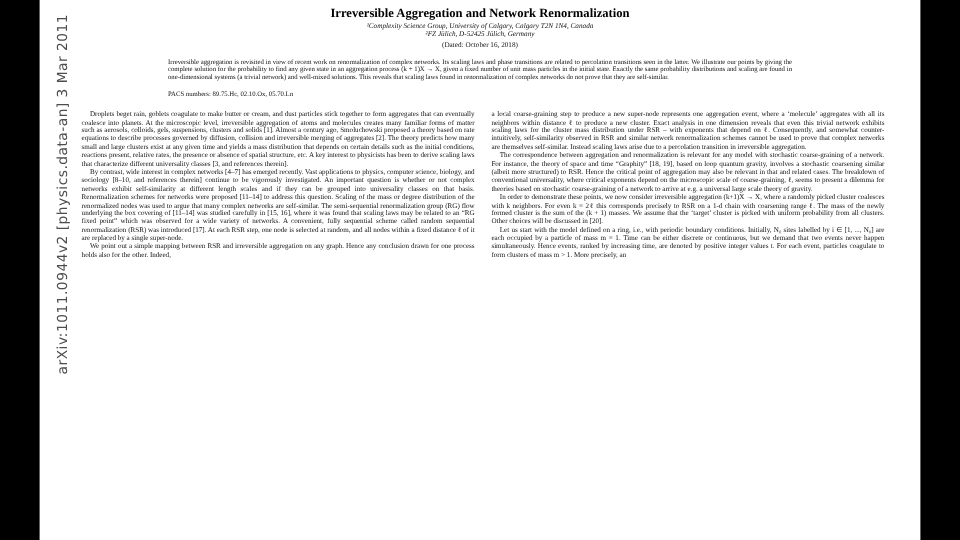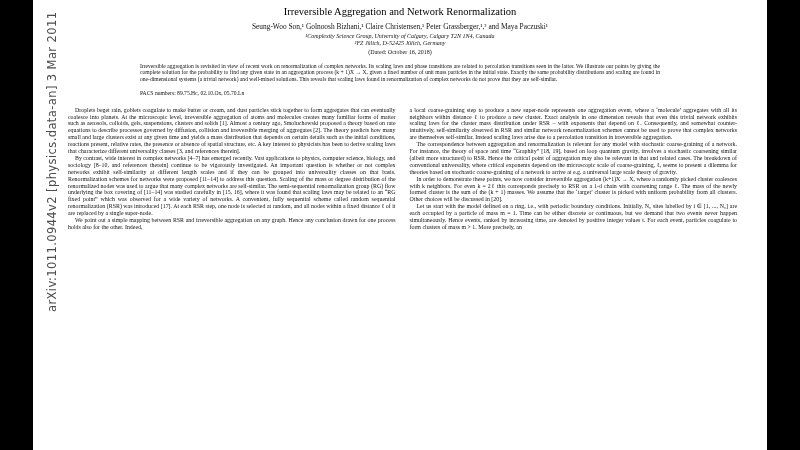--- a/index.html
+++ b/index.html
@@ -26,21 +26,21 @@
     position: absolute; left: 12px; top: 312px;
     transform-origin: 0 0;
     transform: rotate(-90deg);
     font-family: "DejaVu Sans", sans-serif;
     font-size: 11.5px;
     color: #4d4d4d;
     white-space: nowrap;
     letter-spacing: 0.4px;
   }
   .header { text-align: center; padding-top: 6px; }
-  .title  { font-weight: normal; font-size: 10.5px; color: #000; }
+  .title  { font-weight: bold; font-size: 10.5px; color: #000; }
   .authors { font-size: 7.4px; margin-top: 5px; }
   .affil   { font-style: italic; font-size: 6px; margin-top: 1.5px; }
   .dated   { font-size: 6px; margin-top: 2.5px; }
   .abstract {
     width: 520px; margin: 8px auto 0;
     text-align: justify;
     font-size: 5.6px; line-height: 1.2;
   }
   .pacs {
     width: 520px; margin: 7px auto 0;
@@ -63,21 +63,20 @@
 
 <div class="backdrop-left"></div>
 <div class="backdrop-right"></div>
 
 <div class="page">
 
   <div class="watermark">arXiv:1011.0944v2  [physics.data-an]  3 Mar 2011</div>
 
   <div class="header">
     <div class="title">Irreversible Aggregation and Network Renormalization</div>
-    <div class="authors">Seung-Woo Son,¹ Golnoosh Bizhani,¹ Claire Christensen,¹ Peter Grassberger,¹,² and Maya Paczuski¹</div>
     <div class="affil">¹Complexity Science Group, University of Calgary, Calgary T2N 1N4, Canada</div>
     <div class="affil">²FZ Jülich, D-52425 Jülich, Germany</div>
     <div class="dated">(Dated: October 16, 2018)</div>
   </div>
 
   <div class="abstract">Irreversible aggregation is revisited in view of recent work on renormalization of complex networks. Its scaling laws and phase transitions are related to percolation transitions seen in the latter. We illustrate our points by giving the complete solution for the probability to find any given state in an aggregation process (k + 1)X → X, given a fixed number of unit mass particles in the initial state. Exactly the same probability distributions and scaling are found in one-dimensional systems (a trivial network) and well-mixed solutions. This reveals that scaling laws found in renormalization of complex networks do not prove that they are self-similar.</div>
 
   <div class="pacs">PACS numbers: 89.75.Hc, 02.10.Ox, 05.70.Ln</div>
 
   <div class="body-columns">

